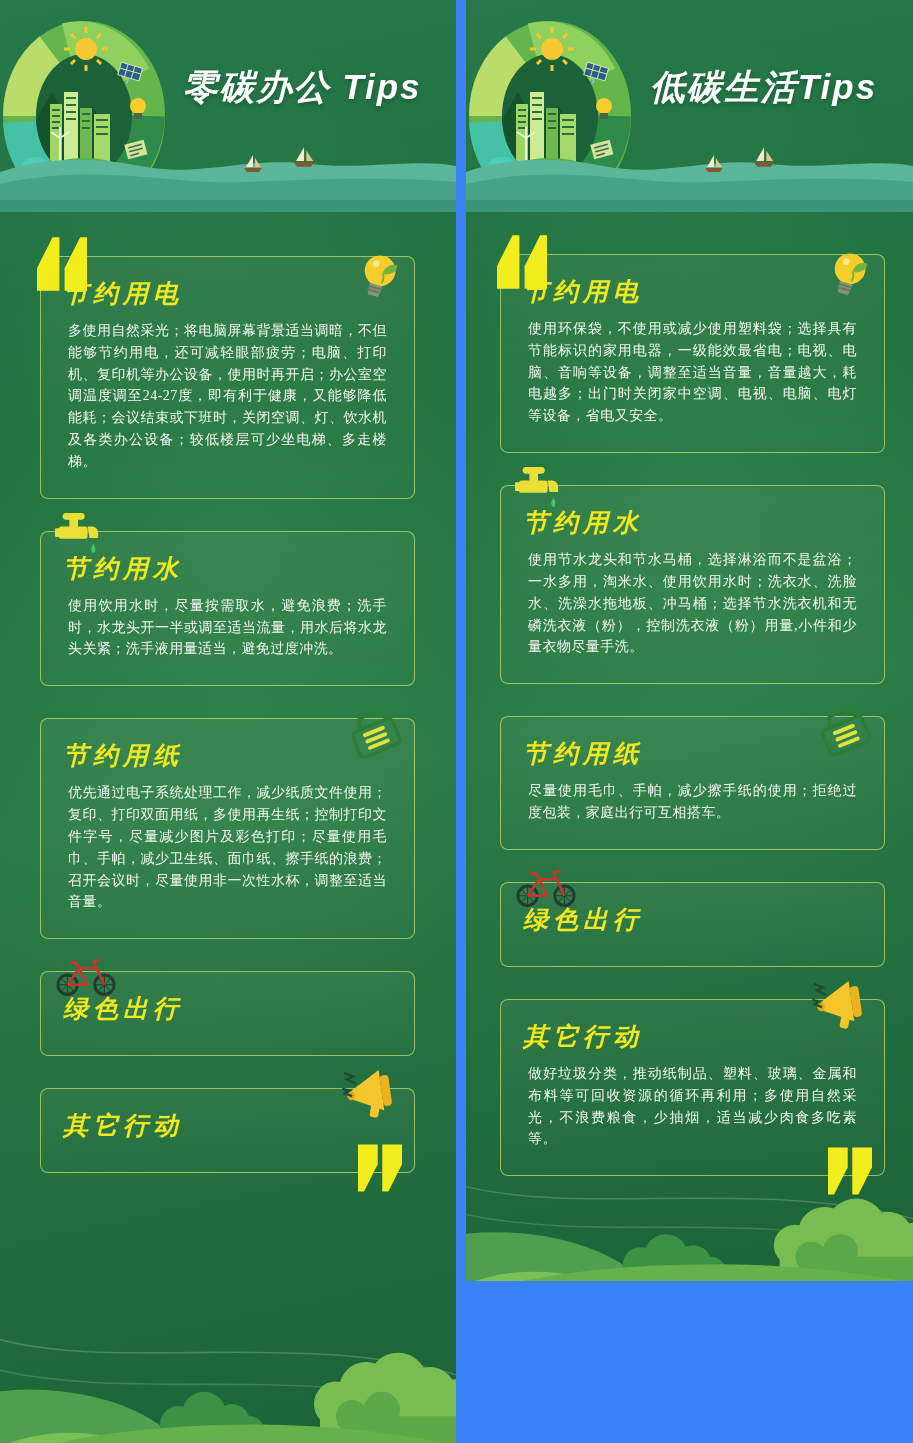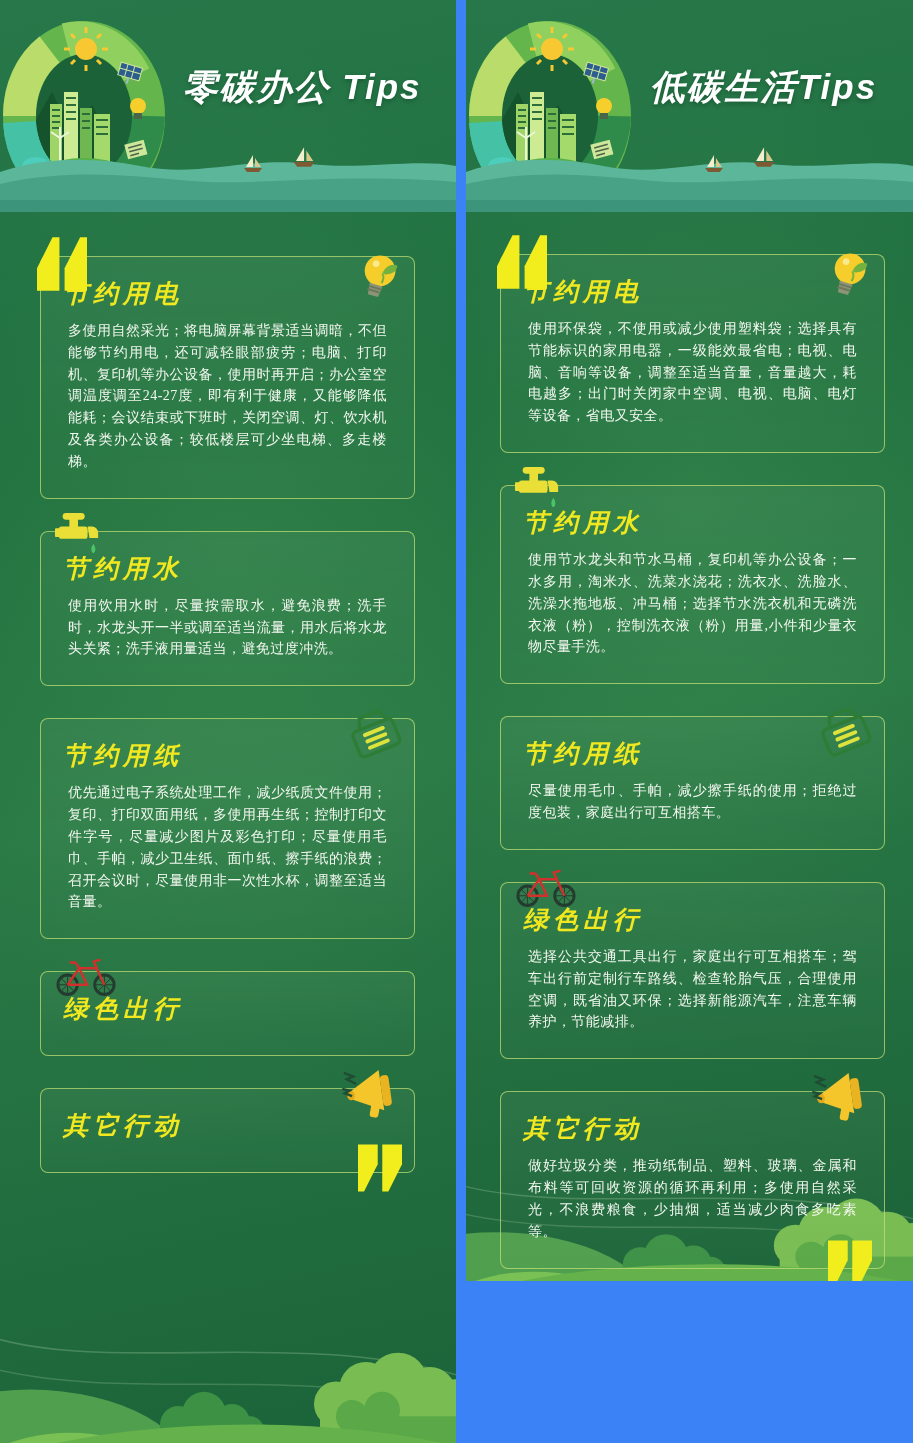--- a/index.html
+++ b/index.html
@@ -290,37 +290,36 @@
             </svg></span>
         <h2 class="tip-heading">节约用电</h2>
         <p class="tip-body">使用环保袋，不使用或减少使用塑料袋；选择具有节能标识的家用电器，一级能效最省电；电视、电脑、音响等设备，调整至适当音量，音量越大，耗电越多；出门时关闭家中空调、电视、电脑、电灯等设备，省电又安全。</p>
       </section>
 
       <section class="tip-box">
         <span class="icon icon-faucet"><svg width="46" height="50" viewBox="0 0 48 48">
               <use href="#ic-faucet"></use>
             </svg></span>
         <h2 class="tip-heading">节约用水</h2>
-        <p class="tip-body">使用节水龙头和节水马桶，复印机等办公设备；一水多用，淘米水、洗菜水浇花；洗衣水、洗脸水、洗澡水拖地板、冲马桶；选择节水洗衣机和无磷洗衣液（粉），控制洗衣液（粉）用量,小件和少量衣物尽量手洗。</p>
+        <p class="tip-body">使用节水龙头和节水马桶，选择淋浴而不是盆浴；一水多用，淘米水、使用饮用水时；洗衣水、洗脸水、洗澡水拖地板、冲马桶；选择节水洗衣机和无磷洗衣液（粉），控制洗衣液（粉）用量,小件和少量衣物尽量手洗。</p>
       </section>
 
       <section class="tip-box">
         <span class="icon icon-printer"><svg width="56" height="54" viewBox="0 0 58 52">
               <use href="#ic-printer"></use>
             </svg></span>
         <h2 class="tip-heading">节约用纸</h2>
         <p class="tip-body">尽量使用毛巾、手帕，减少擦手纸的使用；拒绝过度包装，家庭出行可互相搭车。</p>
       </section>
 
       <section class="tip-box">
         <span class="icon icon-bike"><svg width="62" height="42" viewBox="0 0 64 42">
               <use href="#ic-bike"></use>
             </svg></span>
         <h2 class="tip-heading">绿色出行</h2>
-        <p class="tip-body">选择公共交通工具出行，家庭出行可互相搭车；驾车出行前定制行车路线、检查轮胎气压，合理使用空调，既省油又环保；选择新能源汽车，注意车辆养护，节能减排。</p>
       </section>
 
       <section class="tip-box">
         <span class="icon icon-mega"><svg width="66" height="56" viewBox="0 0 66 58">
               <use href="#ic-mega"></use>
             </svg></span>
         <h2 class="tip-heading">其它行动</h2>
         <p class="tip-body">做好垃圾分类，推动纸制品、塑料、玻璃、金属和布料等可回收资源的循环再利用；多使用自然采光，不浪费粮食，少抽烟，适当减少肉食多吃素等。</p>
         <span class="close-quote"><svg width="44" height="48" viewBox="0 0 58 62">
               <use href="#ic-quote" transform="rotate(180 29 31)"></use>

